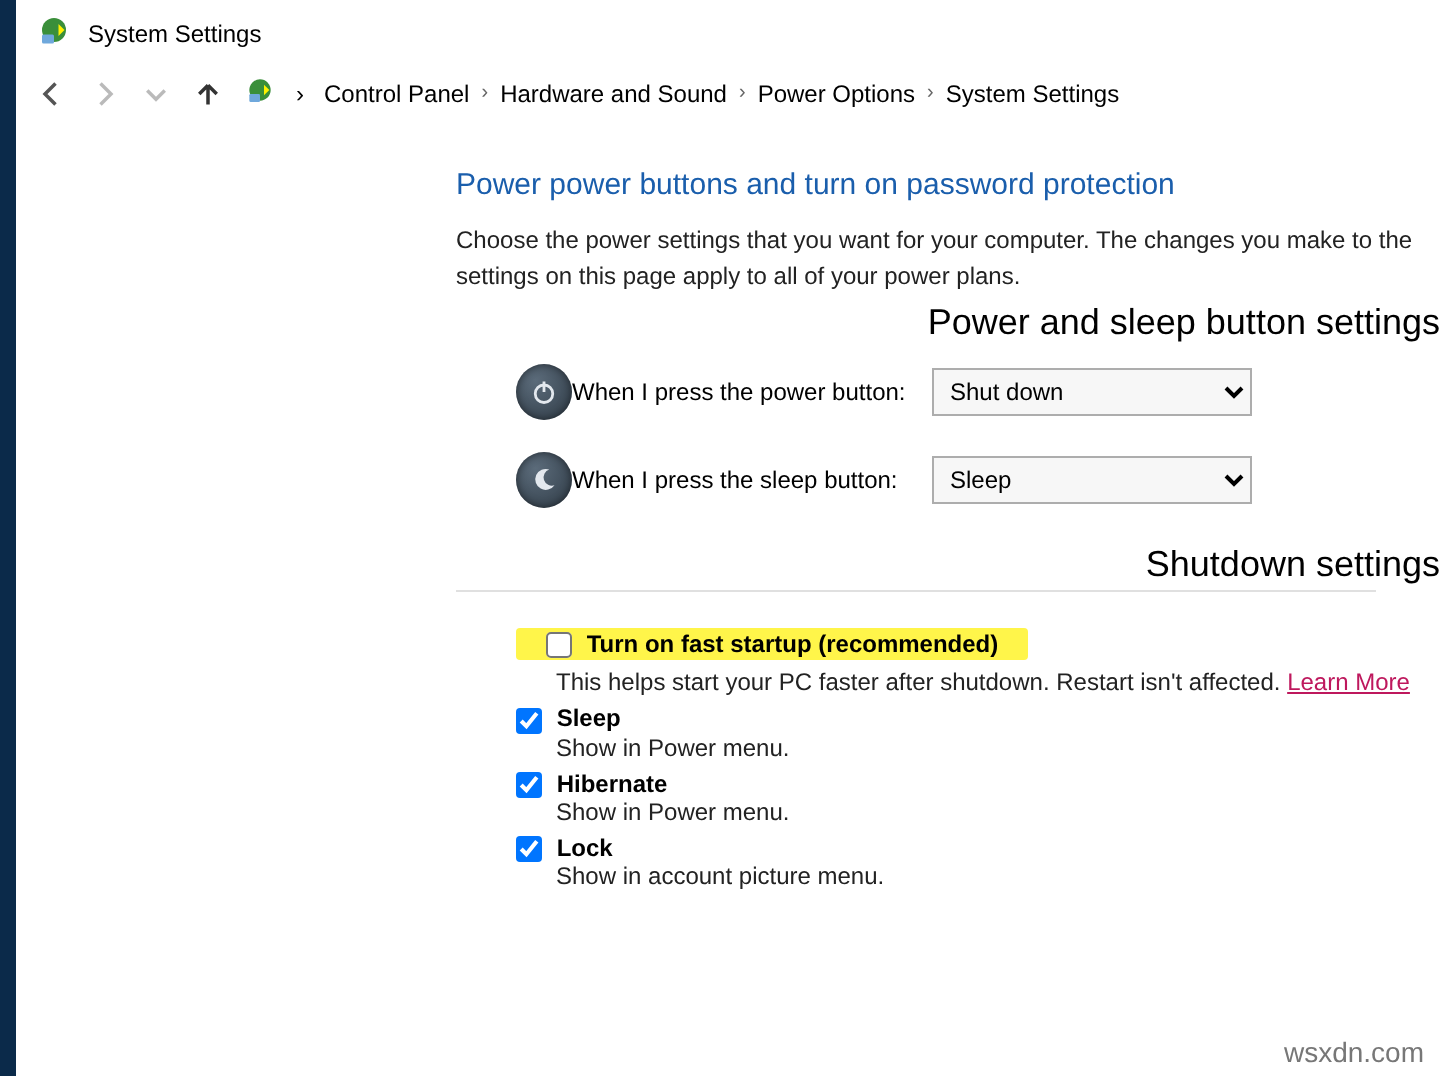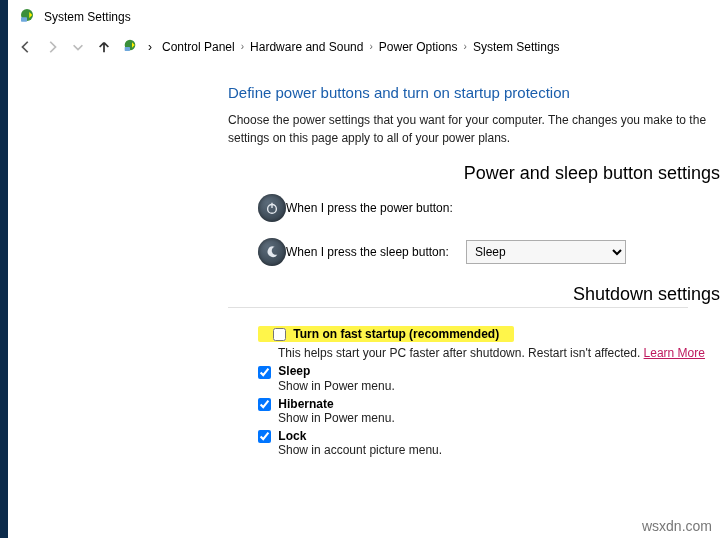--- a/index.html
+++ b/index.html
@@ -41,21 +41,21 @@
   .crumbs .sep { color: #666; font-size: 10px; }
   .content {
     padding: 18px 0 0 220px;
   }
   h1.page-title {
     color: #1a5eac;
     font-size: 15px;
     font-weight: 400;
     margin: 0 0 10px 0;
   }
-  .desc { font-size: 12px; color: #222; line-height: 1.5; margin-bottom: 16px; max-width: 500px;}
+  .desc { font-size: 12px; color: #222; line-height: 1.5; margin-bottom: 4px; max-width: 500px;}
   .section-label { font-size: 18px; color: #000; margin-bottom: 8px; text-align: right; }
   .btn-row {
     display: flex;
     align-items: center;
     gap: 0;
     margin: 10px 0 16px 30px;
   }
   .round-icon {
     width: 28px; height: 28px; border-radius: 50%;
     background: radial-gradient(circle at 35% 30%, #5b6b7a, #2f3b46);
@@ -157,33 +157,36 @@
     <span class="sep">›</span>
     <span class="crumb">Hardware and Sound</span>
     <span class="sep">›</span>
     <span class="crumb">Power Options</span>
     <span class="sep">›</span>
     <span class="crumb">System Settings</span>
   </div>
 </div>
 
 <div class="content">
-  <h1 class="page-title">Define power buttons and turn on startup protection</h1>
+  <h1 class="page-title">Power power buttons and turn on password protection</h1>
   <div class="desc">Choose the power settings that you want for your computer. The changes you make to the settings on this page apply to all of your power plans.</div>
 
   <div class="section-label">Power and sleep button settings</div>
 
   <div class="btn-row">
     <span class="round-icon">
       <svg width="14" height="14" viewBox="0 0 16 16">
           <circle cx="8" cy="9" r="5" stroke="#e3e8ee" stroke-width="1.6" fill="none"></circle>
           <line x1="8" y1="2" x2="8" y2="8" stroke="#e3e8ee" stroke-width="1.6"></line>
         </svg>
     </span>
     <span class="btn-label">When I press the power button:</span>
+    <select class="combo">
+      <option>Shut down</option>
+    </select>
   </div>
 
   <div class="btn-row">
     <span class="round-icon">
       <svg width="14" height="14" viewBox="0 0 16 16">
           <path d="M11 2 A6 6 0 1 0 14 11 A4.5 4.5 0 0 1 11 2" fill="#e3e8ee"></path>
         </svg>
     </span>
     <span class="btn-label">When I press the sleep button:</span>
     <select class="combo">

